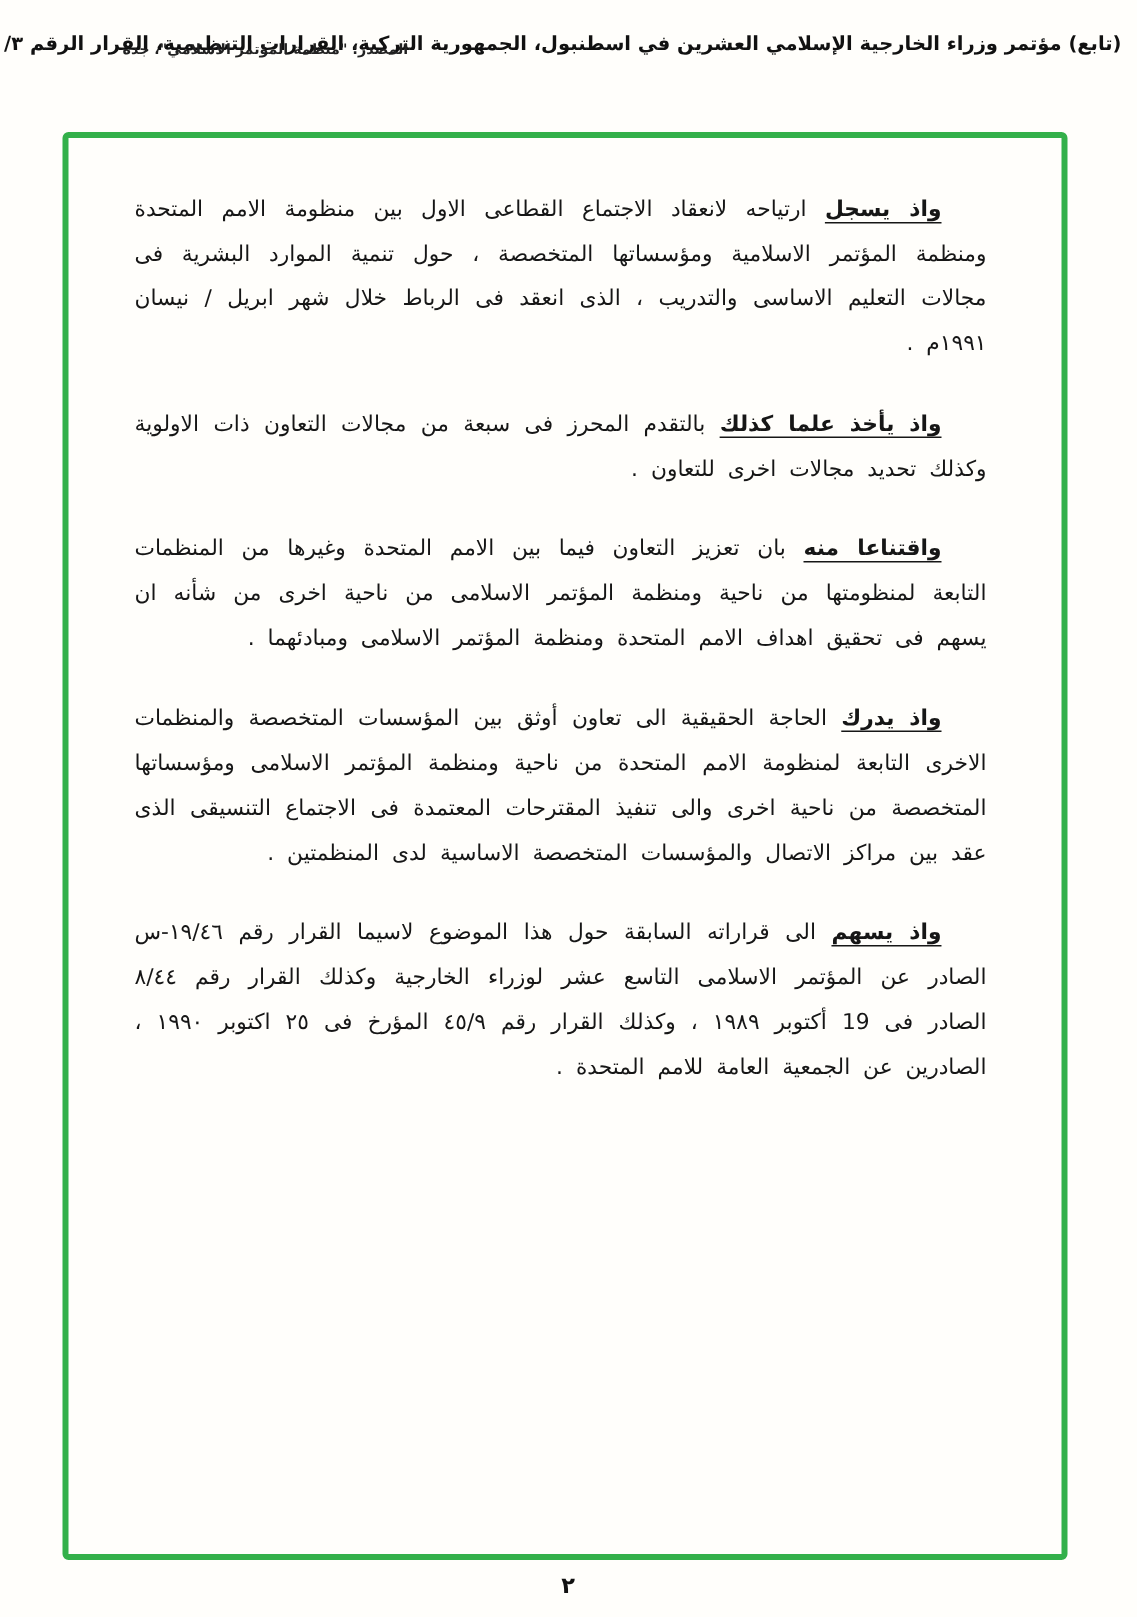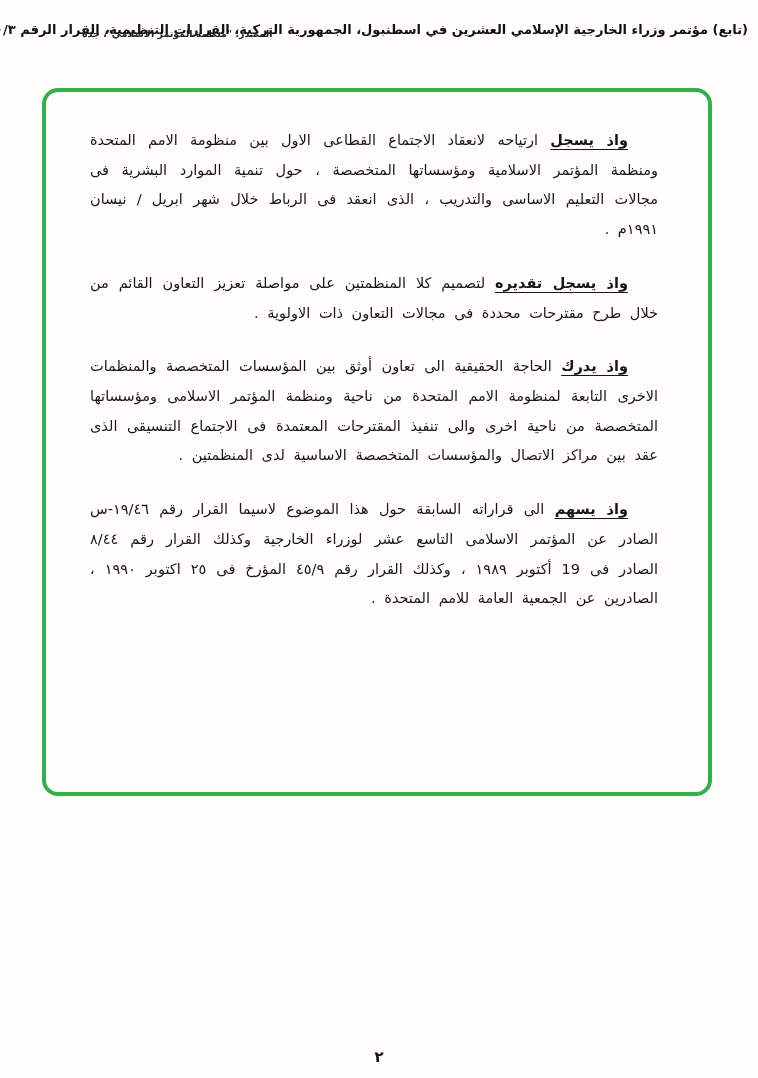--- a/index.html
+++ b/index.html
@@ -38,23 +38,23 @@
     font-weight:bold;
     color:#222;
     direction:rtl;
     white-space:nowrap;
   }
   .frame {
     position:absolute;
     top:88px;
     left:42px;
     width:670px;
-    height:708px;
+    height:952px;
     border:4px solid #33b04a;
-    border-radius:16px;
+    border-radius:4px;
     background:#fffefb;
     overflow:hidden;
   }
   .content {
     padding:34px 50px 20px 44px;
     font-size:14.5px;
     line-height:2.05;
     color:#161616;
     text-align:justify;
     text-justify:inter-word;
@@ -93,25 +93,28 @@
 
   <div class="header-source">المصدر: "منظمة المؤتمر الاسلامي"، جدة</div>
 
   <div class="frame">
     <div class="content">
 
       <p class="para">
         <span class="lead">واذ يسجل</span><span> ارتياحه لانعقاد الاجتماع القطاعى الاول بين منظومة الامم المتحدة ومنظمة المؤتمر الاسلامية ومؤسساتها المتخصصة ، حول تنمية الموارد البشرية فى مجالات التعليم الاساسى والتدريب ، الذى انعقد فى الرباط خلال شهر ابريل / نيسان ١٩٩١م .</span>
       </p>
 
-
+      <p class="para">
+        <span class="lead">واذ يأخذ علما كذلك</span><span> بالتقدم المحرز فى سبعة من مجالات التعاون ذات الاولوية وكذلك تحديد مجالات اخرى للتعاون .</span>
+      </p>
 
       <p class="para">
-        <span class="lead">واذ يسجل تقديره</span><span> لتصميم كلا المنظمتين على مواصلة تعزيز التعاون القائم من خلال طرح مقترحات محددة فى مجالات التعاون ذات الاولوية .</span>
+        <span class="lead">واقتناعا منه</span><span> بان تعزيز التعاون فيما بين الامم المتحدة وغيرها من المنظمات التابعة لمنظومتها من ناحية ومنظمة المؤتمر الاسلامى من ناحية اخرى من شأنه ان يسهم فى تحقيق اهداف الامم المتحدة ومنظمة المؤتمر الاسلامى ومبادئهما .</span>
       </p>
+
 
       <p class="para">
         <span class="lead">واذ يدرك</span><span> الحاجة الحقيقية الى تعاون أوثق بين المؤسسات المتخصصة والمنظمات الاخرى التابعة لمنظومة الامم المتحدة من ناحية ومنظمة المؤتمر الاسلامى ومؤسساتها المتخصصة من ناحية اخرى والى تنفيذ المقترحات المعتمدة فى الاجتماع التنسيقى الذى عقد بين مراكز الاتصال والمؤسسات المتخصصة الاساسية لدى المنظمتين .</span>
       </p>
 
       <p class="para">
         <span class="lead">واذ يسهم</span><span> الى قراراته السابقة حول هذا الموضوع لاسيما القرار رقم ١٩/٤٦-س الصادر عن المؤتمر الاسلامى التاسع عشر لوزراء الخارجية وكذلك القرار رقم ٨/٤٤ الصادر فى 19 أكتوبر ١٩٨٩ ، وكذلك القرار رقم ٤٥/٩ المؤرخ فى ٢٥ اكتوبر ١٩٩٠ ، الصادرين عن الجمعية العامة للامم المتحدة .</span>
       </p>
 
     </div>

